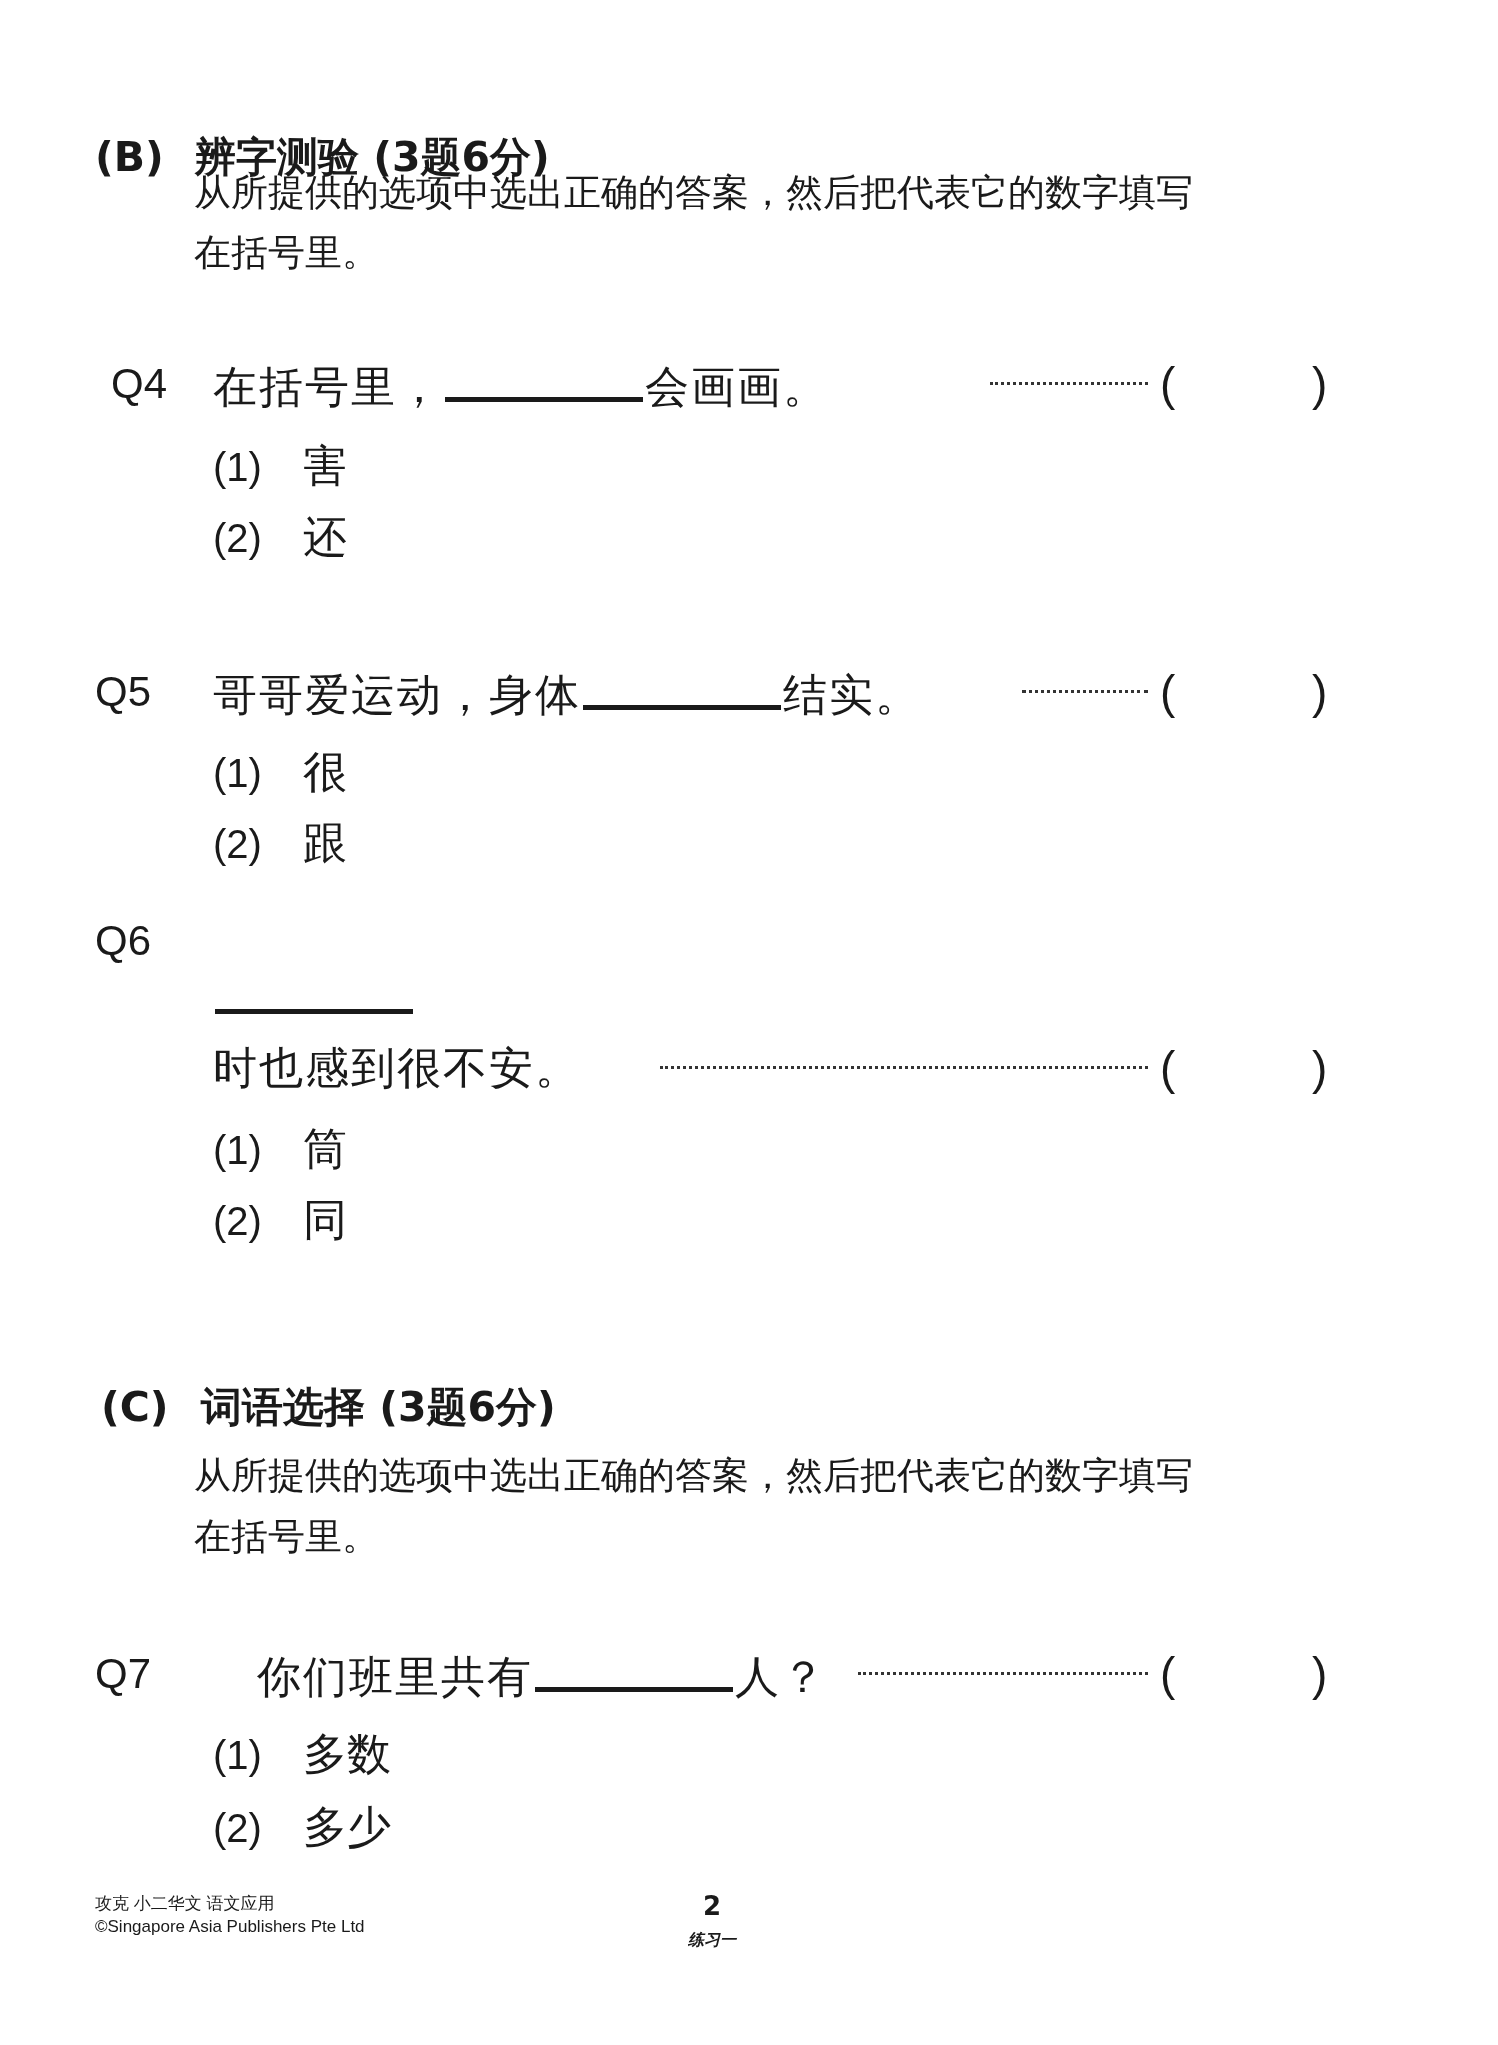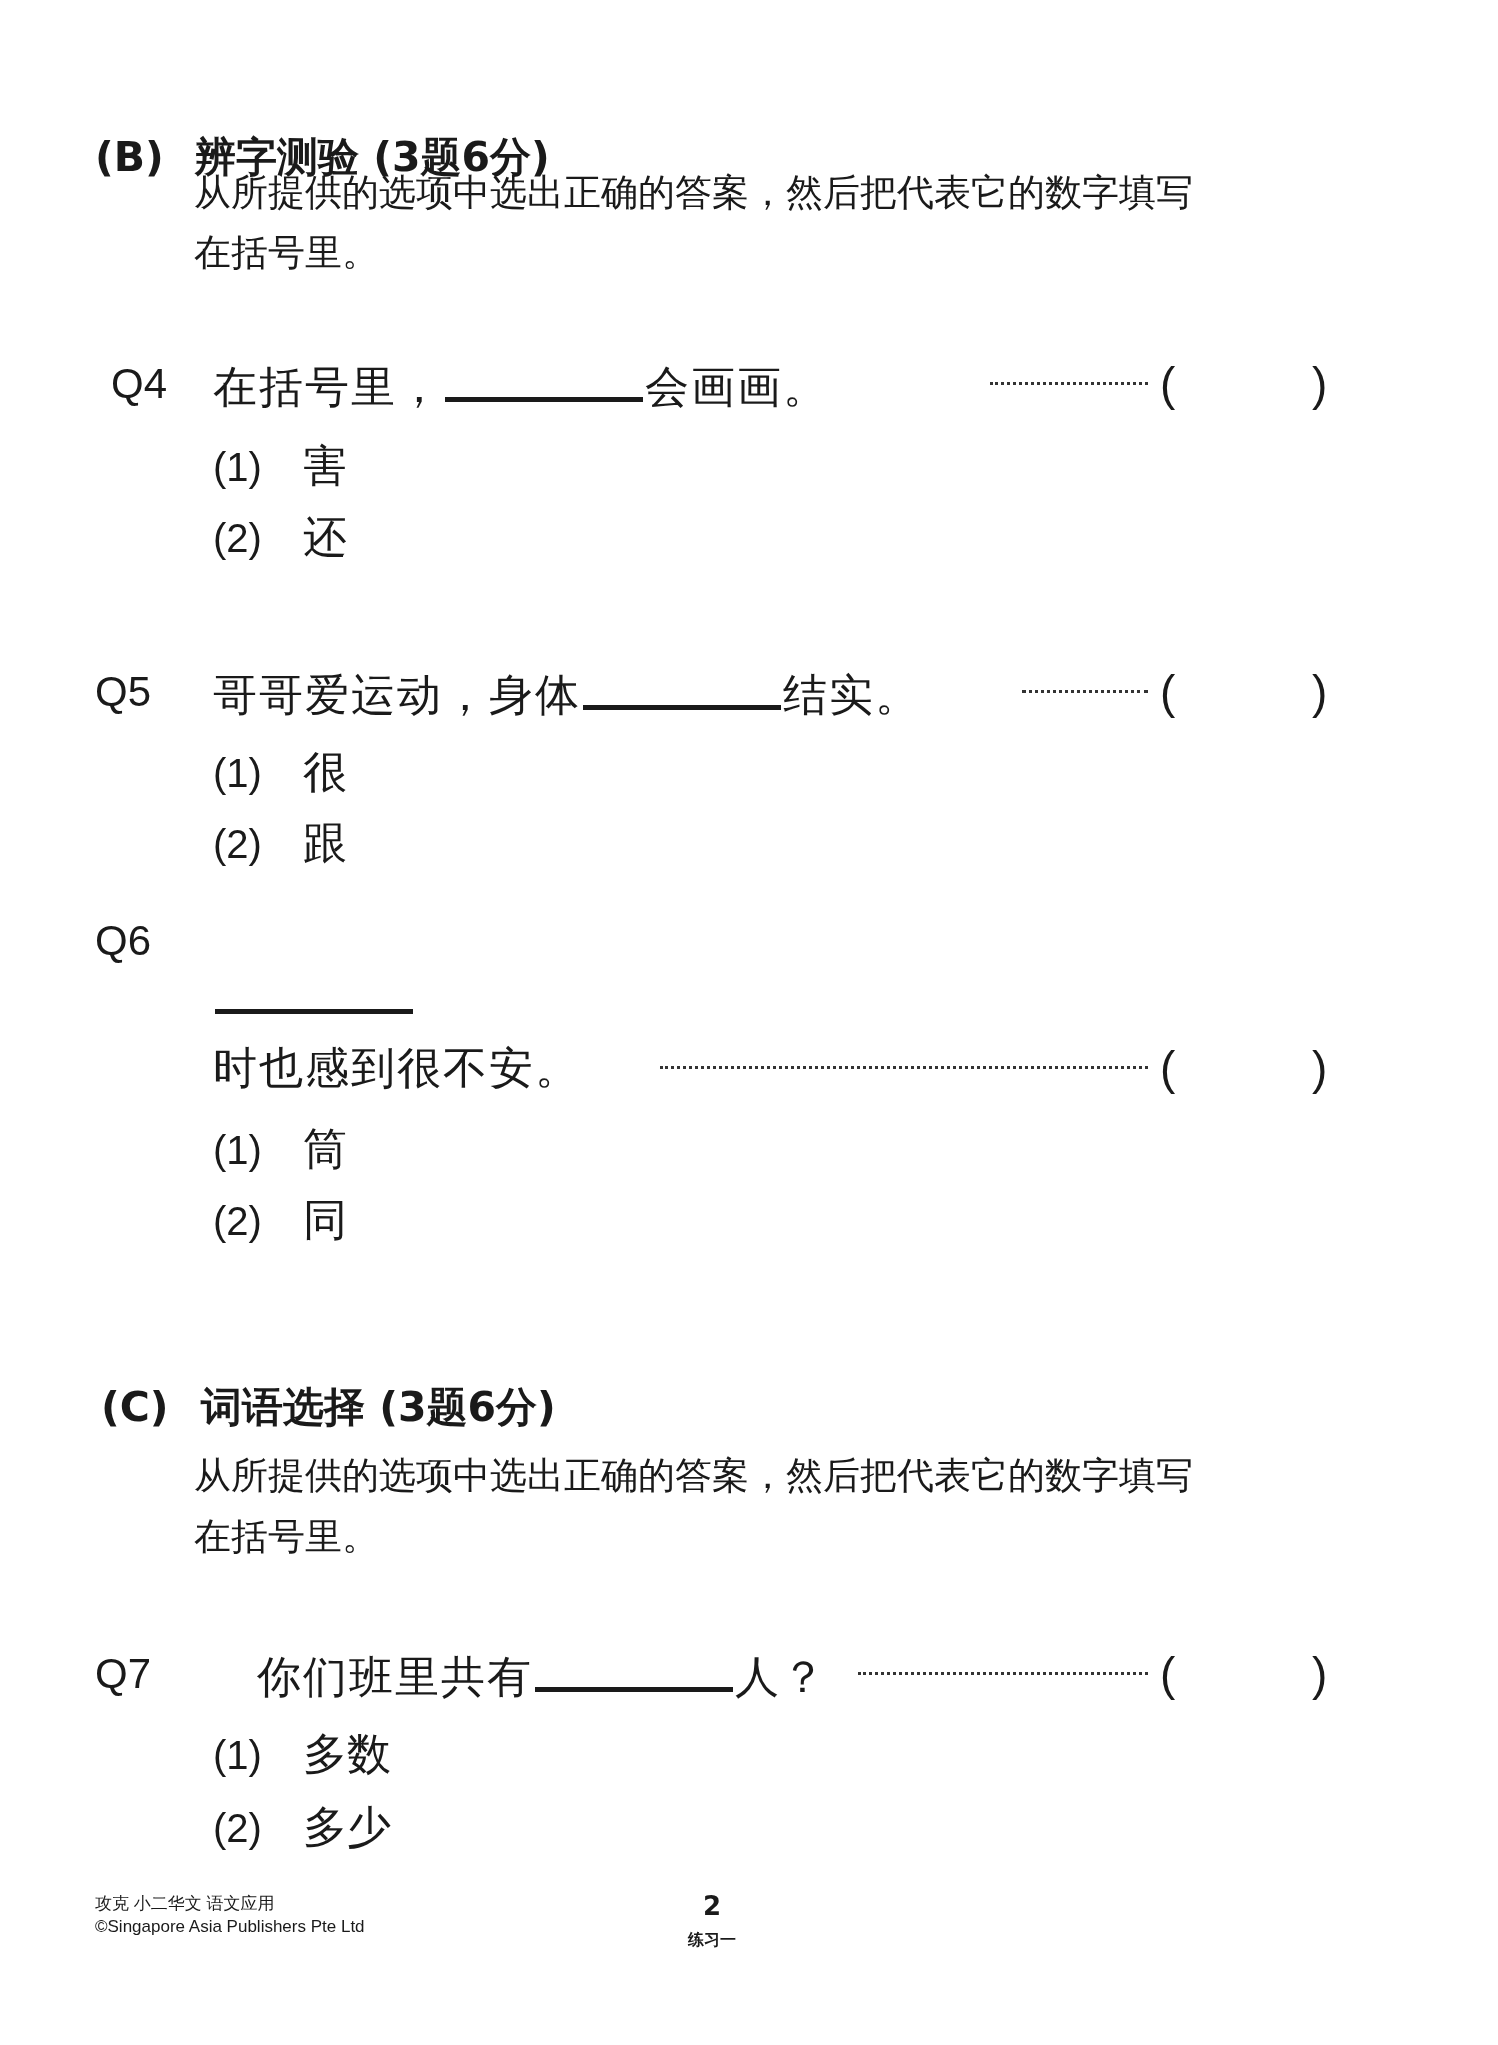--- a/index.html
+++ b/index.html
@@ -11,21 +11,21 @@
   .instr { font-family: "DejaVu Sans", "Liberation Sans", sans-serif; font-size: 37px; line-height: 46px; }
   .qnum { font-family: "Liberation Sans", "DejaVu Sans", sans-serif; font-size: 42px; line-height: 54px; }
   .qtext { font-size: 44px; line-height: 54px; letter-spacing: 2px; }
   .blank { display: inline-block; width: 198px; border-bottom: 5px solid #1a1a1a; height: 40px; vertical-align: baseline; margin: 0 2px; }
   .dots { position: absolute; height: 0; border-bottom: 3px dotted #333; }
   .paren { font-family: "Liberation Sans", "DejaVu Sans", sans-serif; font-size: 46px; line-height: 54px; font-weight: 300; }
   .opt { font-size: 44px; line-height: 54px; }
   .opt-num { font-family: "Liberation Sans", "DejaVu Sans", sans-serif; font-size: 40px; display: inline-block; width: 90px; }
   .footer-left { font-family: "Liberation Sans", "DejaVu Sans", sans-serif; font-size: 17px; line-height: 22px; }
   .page-num { font-family: "DejaVu Sans", sans-serif; font-weight: bold; font-size: 26px; }
-  .page-sub { font-family: "DejaVu Sans", sans-serif; font-weight: bold; font-size: 16px; }
+  .page-sub { font-family: "DejaVu Sans", sans-serif; font-weight: bold; font-size: 16px; font-style: italic; }
 </style>
 </head>
 <body>
 
 <div class="abs sec-title" style="left:95px; top:100px;margin-top:32px;">
   <span class="sec-label">(B)</span><span>辨字测验 (3题6分)</span>
 </div>
 <div class="abs instr" style="left:194px; top:170px;">从所提供的选项中选出正确的答案，然后把代表它的数字填写</div>
 <div class="abs instr" style="left:194px; top:230px;">在括号里。</div>
 

